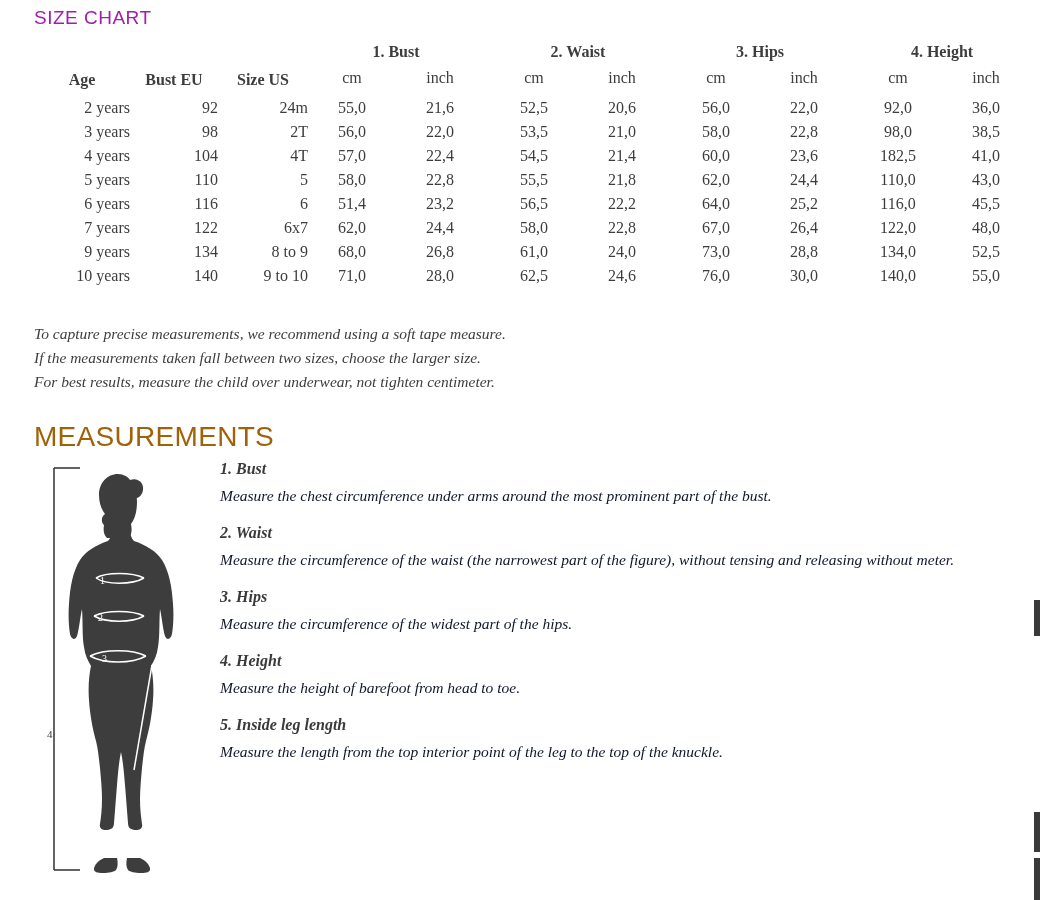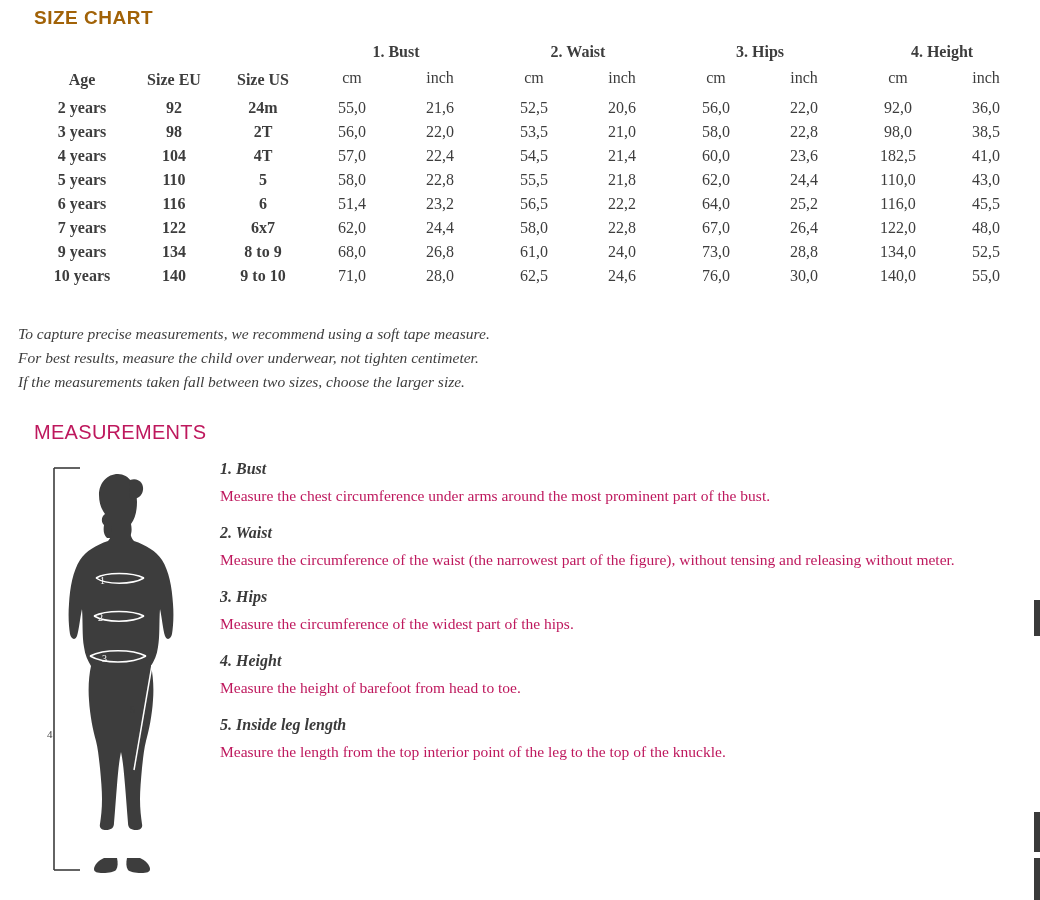--- a/index.html
+++ b/index.html
@@ -16,37 +16,37 @@
     overflow: hidden;
   }
   .page {
     position: relative;
     width: 1040px;
     height: 900px;
   }
   .section-title {
     font-family: "Liberation Sans", sans-serif;
     font-size: 19px;
-    font-weight: bold;
+    font-weight: normal;
     letter-spacing: 0.5px;
-    color: #a16207;
+    color: #a21caf;
   }
   #size-chart-title {
     position: absolute;
     left: 34px;
     top: 7px;
   }
   #measurements-title {
     position: absolute;
     left: 34px;
     top: 421px;
     font-weight: normal;
-    font-size: 20px;
+    font-size: 28px;
     letter-spacing: 0.3px;
-    color: #be185d;
+    color: #a16207;
   }
 
   
   table.size-table {
     position: absolute;
     left: 34px;
     top: 40px;
     border-collapse: collapse;
     font-family: "Liberation Serif", serif;
     color: #3d3d3d;
@@ -68,26 +68,26 @@
     font-weight: normal;
     font-size: 14px;
     padding-bottom: 6px !important;
   }
   .col-age   { width: 96px; font-weight: bold; }
   .col-eu    { width: 88px; font-weight: bold; }
   .col-us    { width: 90px; font-weight: bold; }
   .num       { width: 88px; }
   .gap       { width: 6px; }
   tbody td { font-size: 16px; line-height: 24.5px; }
-  tbody td.col-age, tbody td.col-eu, tbody td.col-us { font-weight: bold; }
+  tbody td.col-age, tbody td.col-eu, tbody td.col-us { font-weight: normal; text-align: right; }
 
   
   .notes {
     position: absolute;
-    left: 18px;
+    left: 34px;
     top: 322px;
     font-style: italic;
     font-size: 15.5px;
     line-height: 24px;
     color: #3d3d3d;
   }
   .notes div { white-space: nowrap; }
 
   
   .figure-wrap {
@@ -105,23 +105,24 @@
   }
   .desc-item { margin-bottom: 16px; }
   .desc-head {
     font-style: italic;
     font-weight: bold;
     font-size: 16px;
     color: #3a3a3a;
     margin-bottom: 5px;
   }
   .desc-body {
+    font-style: italic;
     font-size: 15.5px;
     line-height: 25px;
-    color: #be185d;
+    color: #0f172a;
     max-width: 790px;
   }
   
   .edge-mark {
     position: absolute;
     right: 0;
     width: 6px;
     background: #3a3a3a;
   }
   #edge-1 { top: 600px; height: 36px; }
@@ -144,21 +145,21 @@
         <th class="grp-head" colspan="2">1. Bust</th>
         <th class="gap"></th>
         <th class="grp-head" colspan="2">2. Waist</th>
         <th class="gap"></th>
         <th class="grp-head" colspan="2">3. Hips</th>
         <th class="gap"></th>
         <th class="grp-head" colspan="2">4. Height</th>
       </tr>
       <tr>
         <th class="col-age grp-head">Age</th>
-        <th class="col-eu  grp-head">Size EU</th>
+        <th class="col-eu  grp-head">Bust EU</th>
         <th class="col-us  grp-head">Size US</th>
         <th class="num unit-head">cm</th>
         <th class="num unit-head">inch</th>
         <th class="gap"></th>
         <th class="num unit-head">cm</th>
         <th class="num unit-head">inch</th>
         <th class="gap"></th>
         <th class="num unit-head">cm</th>
         <th class="num unit-head">inch</th>
         <th class="gap"></th>
@@ -293,22 +294,22 @@
           <td class="num">30,0</td>
           <td class="gap"></td>
           <td class="num">140,0</td>
           <td class="num">55,0</td>
         </tr>
       </tbody>
   </table>
 
   <div class="notes" id="notes-block">
       <div>To capture precise measurements, we recommend using a soft tape measure.</div>
+      <div>If the measurements taken fall between two sizes, choose the larger size.</div>
       <div>For best results, measure the child over underwear, not tighten centimeter.</div>
-      <div>If the measurements taken fall between two sizes, choose the larger size.</div>
     </div>
 
   <div class="section-title" id="measurements-title">MEASUREMENTS</div>
 
   <div class="figure-wrap">
     <svg width="180" height="430" viewBox="0 0 180 430">
 
       <g stroke="#3d3d3d" stroke-width="1.6" fill="none">
         <line x1="20" y1="8" x2="20" y2="410"></line>
         <line x1="20" y1="8" x2="46" y2="8"></line>

